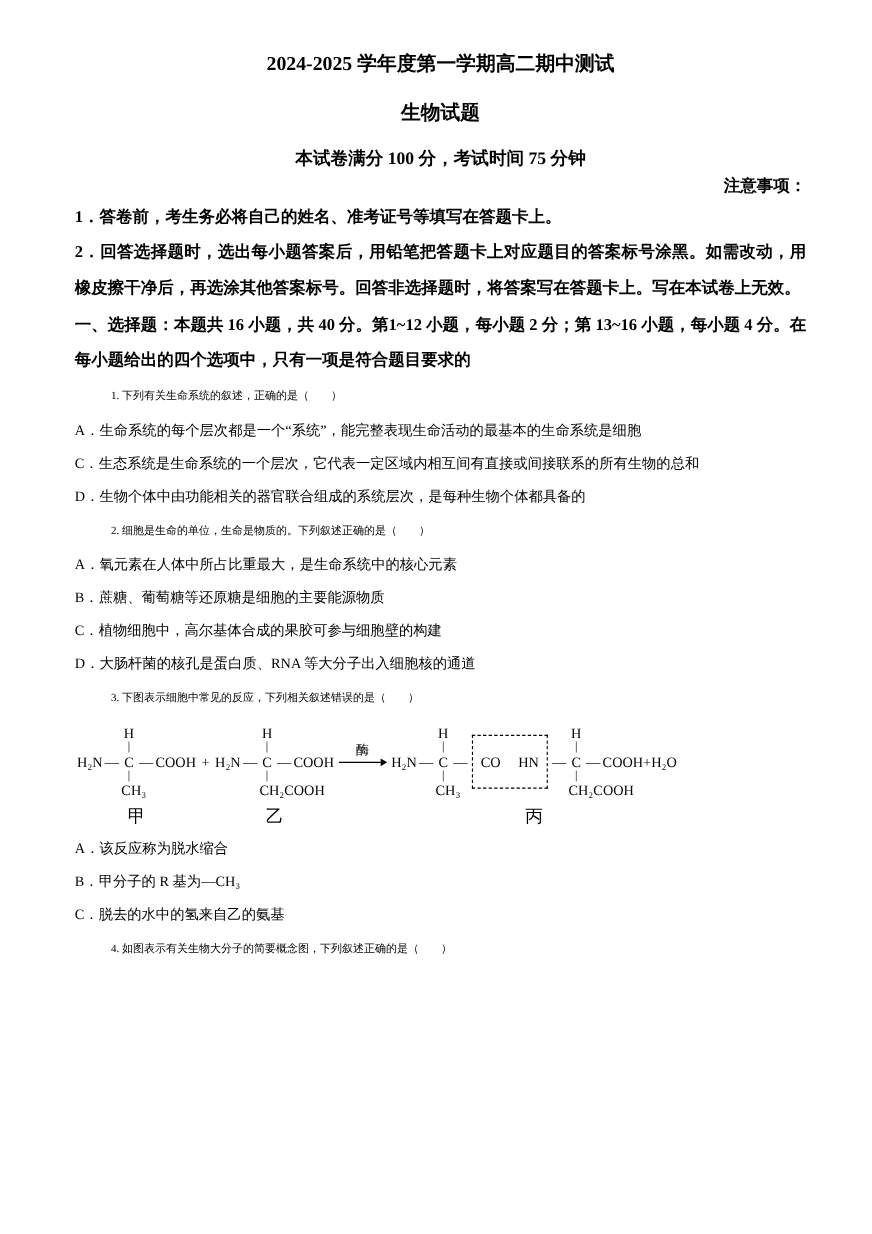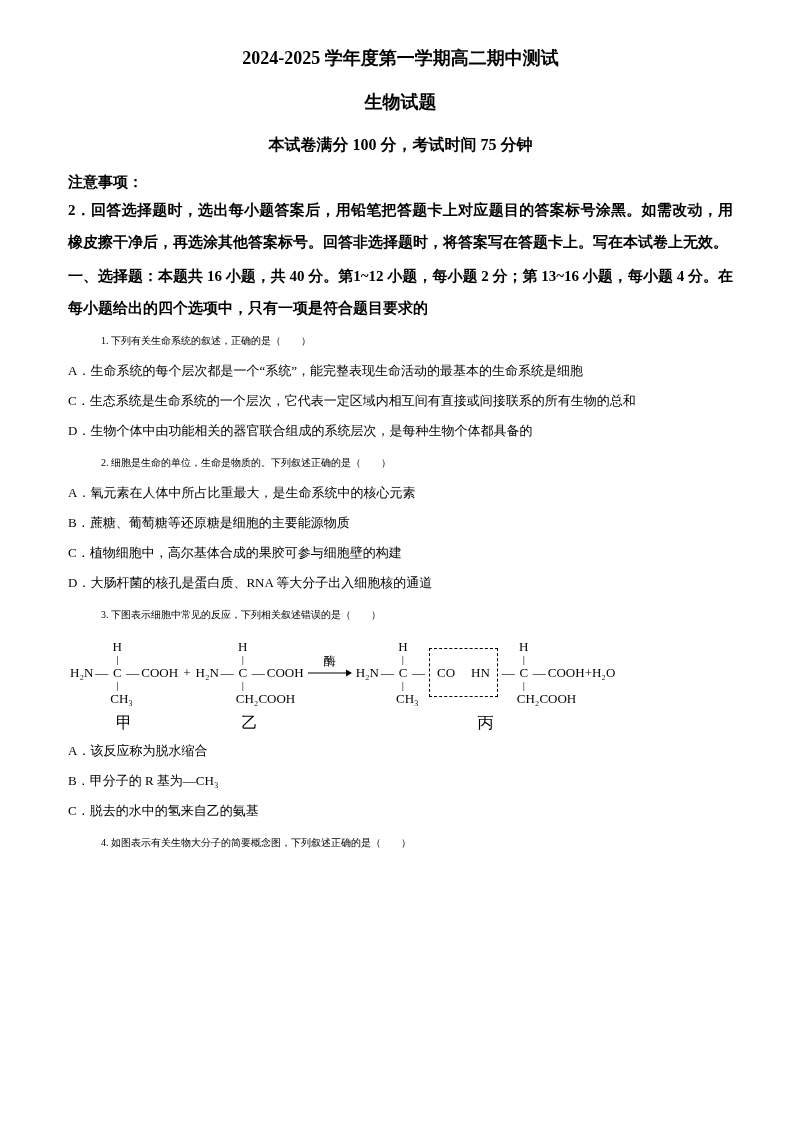--- a/index.html
+++ b/index.html
@@ -8,21 +8,21 @@
     background: #ffffff; color: #000000;
     font-family: "Liberation Serif", "DejaVu Serif", serif;
     overflow: hidden;
   }
   .page { padding: 46px 60px 20px 68px; }
 
   .title    { text-align: center; font-weight: bold; font-size: 18px; line-height: 24px; }
   .subtitle { text-align: center; font-weight: bold; font-size: 18px; line-height: 24px; margin-top: 20px; }
   .exam-info{ text-align: center; font-weight: bold; font-size: 16px; line-height: 22px; margin-top: 20px; }
 
-  .notice-head { font-weight: bold; font-size: 15px; line-height: 24px; margin-top: 14px; }
+  .notice-head { font-weight: bold; font-size: 15px; line-height: 24px; margin-top: 2px; text-align: right; }
   .notice      { font-weight: bold; font-size: 15px; line-height: 32px; text-align: justify; }
   .section-head{ font-weight: bold; font-size: 15px; line-height: 32px; text-align: justify; margin-top: 2px; }
 
   .stem   { font-size: 10px; line-height: 30px; margin-top: 2px; margin-left: 33px; }
   .option { font-size: 13px; line-height: 30px; text-align: justify; }
 
   
   .chem-row { display: flex; align-items: flex-start; font-size: 13px; margin: 10px 0 4px 2px; }
   .mol { display: flex; flex-direction: column; }
   .formula { display: flex; align-items: center; white-space: nowrap; }
@@ -43,20 +43,21 @@
 </head>
 <body>
 
 <div class="page">
 
   <div class="title">2024-2025 学年度第一学期高二期中测试</div>
   <div class="subtitle">生物试题</div>
   <div class="exam-info">本试卷满分 100 分，考试时间 75 分钟</div>
 
   <div class="notice-head">注意事项：</div>
+  <div class="notice">1．答卷前，考生务必将自己的姓名、准考证号等填写在答题卡上。</div>
   <div class="notice">2．回答选择题时，选出每小题答案后，用铅笔把答题卡上对应题目的答案标号涂黑。如需改动，用橡皮擦干净后，再选涂其他答案标号。回答非选择题时，将答案写在答题卡上。写在本试卷上无效。</div>
 
   <div class="section-head">一、选择题：本题共 16 小题，共 40 分。第1~12 小题，每小题 2 分；第 13~16 小题，每小题 4 分。在每小题给出的四个选项中，只有一项是符合题目要求的</div>
 
   <div class="stem">1. 下列有关生命系统的叙述，正确的是（　　）</div>
   <div class="option">A．生命系统的每个层次都是一个“系统”，能完整表现生命活动的最基本的生命系统是细胞</div>
   <div class="option">C．生态系统是生命系统的一个层次，它代表一定区域内相互间有直接或间接联系的所有生物的总和</div>
   <div class="option">D．生物个体中由功能相关的器官联合组成的系统层次，是每种生物个体都具备的</div>
 
   <div class="stem">2. 细胞是生命的单位，生命是物质的。下列叙述正确的是（　　）</div>

